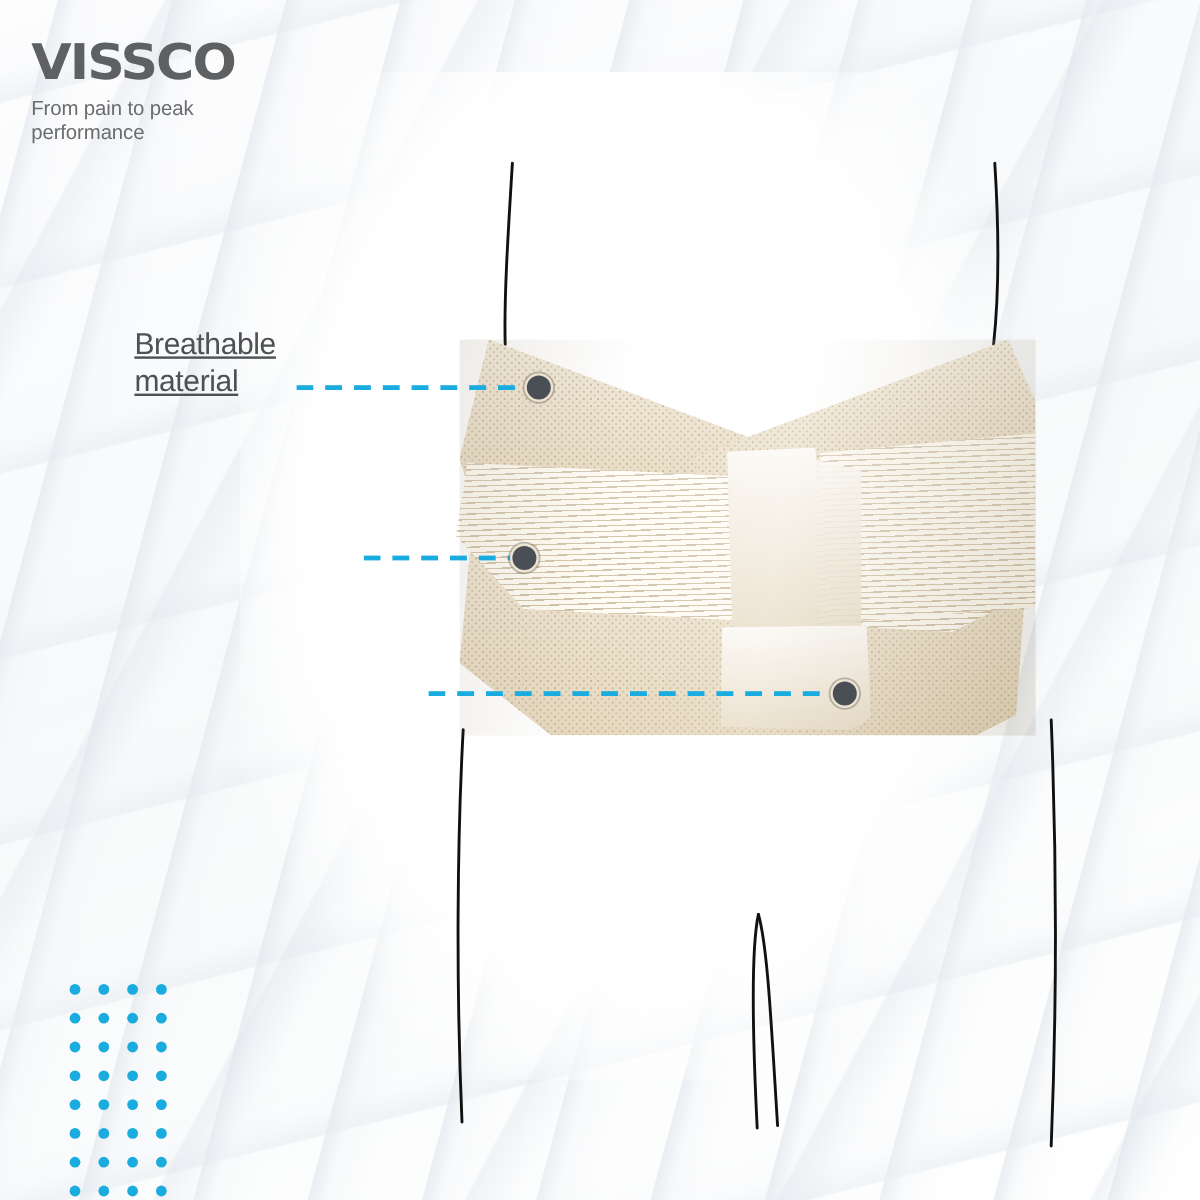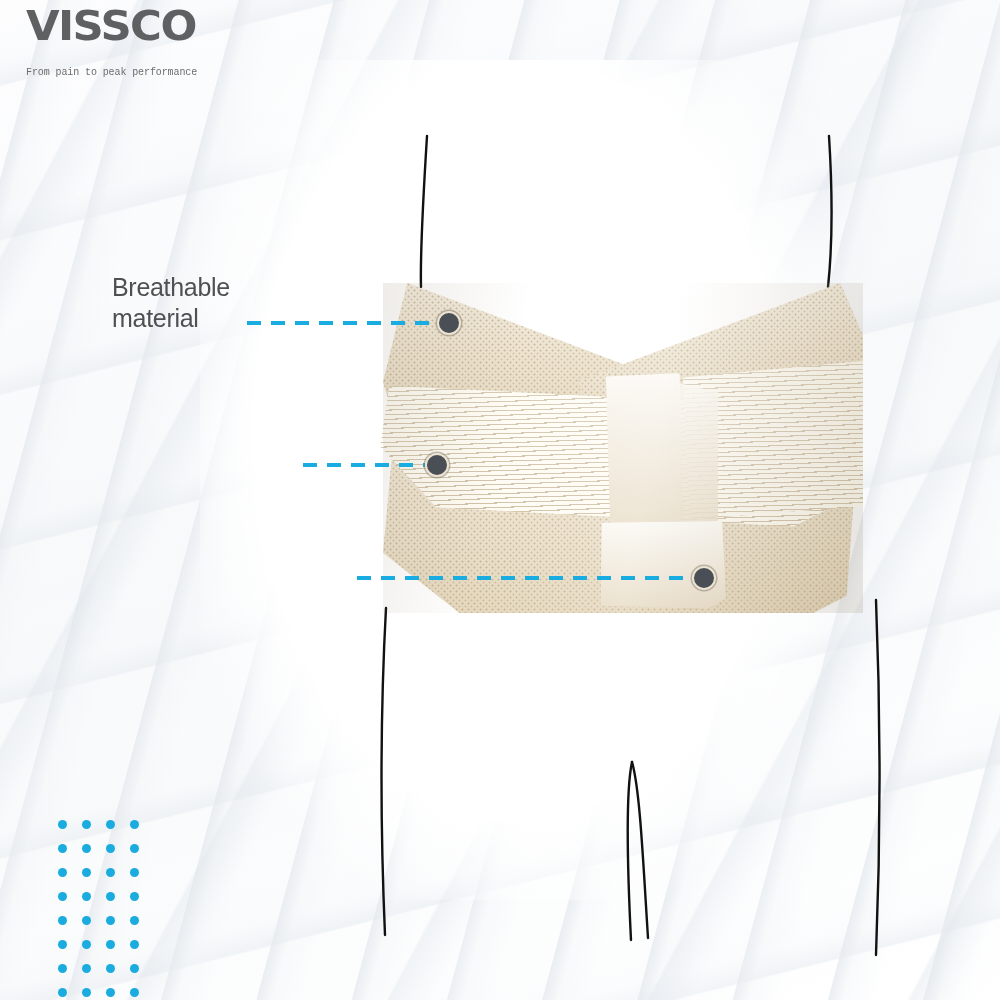--- a/index.html
+++ b/index.html
@@ -51,38 +51,38 @@
   }
   .bg-white-core{
     position:absolute;
     left:200px; top:60px; width:640px; height:840px;
     background:radial-gradient(ellipse at 50% 45%, #ffffff 0%, #ffffff 58%, rgba(255,255,255,0) 78%);
     pointer-events:none;
   }
 
   
   .logo{
-    position:absolute; left:26px; top:6px; width:230px;
+    position:absolute; left:26px; top:32px; width:230px;
   }
   .logo-word{
     font-family:"DejaVu Sans", sans-serif;
     font-weight:bold;
     font-size:41px;
     letter-spacing:-1.5px;
     color:#5f6062;
     line-height:1;
     transform:scaleX(1.06);
     transform-origin:left center;
   }
   .logo-tag{
-    font-family:Liberation Mono, monospace;
-    font-size:10px;
+    font-family:Liberation Sans, sans-serif;
+    font-size:17px;
     color:#6b6c6e;
     letter-spacing:-0.1px;
-    margin-top:20px;
+    margin-top:8px;
   }
 
   .page-title{
     position:absolute;
     right:22px; top:22px;
     font-family:"DejaVu Sans", sans-serif;
     font-weight:bold;
     font-size:40px;
     letter-spacing:-0.6px;
     color:#16a7dd;
@@ -93,21 +93,21 @@
   
   .feature-label{
     position:absolute;
     font-family:"Liberation Sans", sans-serif;
     font-size:25px;
     line-height:31px;
     color:#4e5052;
     letter-spacing:-0.3px;
     white-space:pre-line;
   }
-  #feat-0{ left:112px; top:272px; }
+  #feat-0{ left:112px; top:272px;text-decoration:underline; }
   #feat-1{ left:110px; top:375px; }
   #feat-2{ left:108px; top:528px; }
 
   .dash-line{
     position:absolute;
     height:4px;
     background-image:linear-gradient(to right,#19ace0 0 14px, rgba(0,0,0,0) 14px 24px);
     background-size:24px 4px;
     background-repeat:repeat-x;
   }

